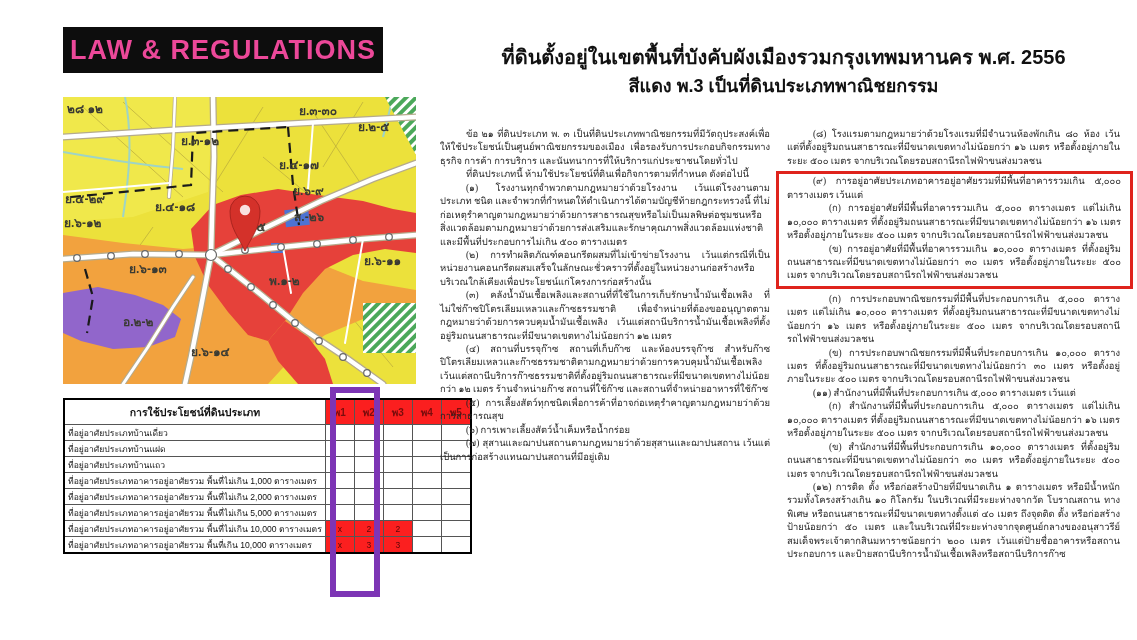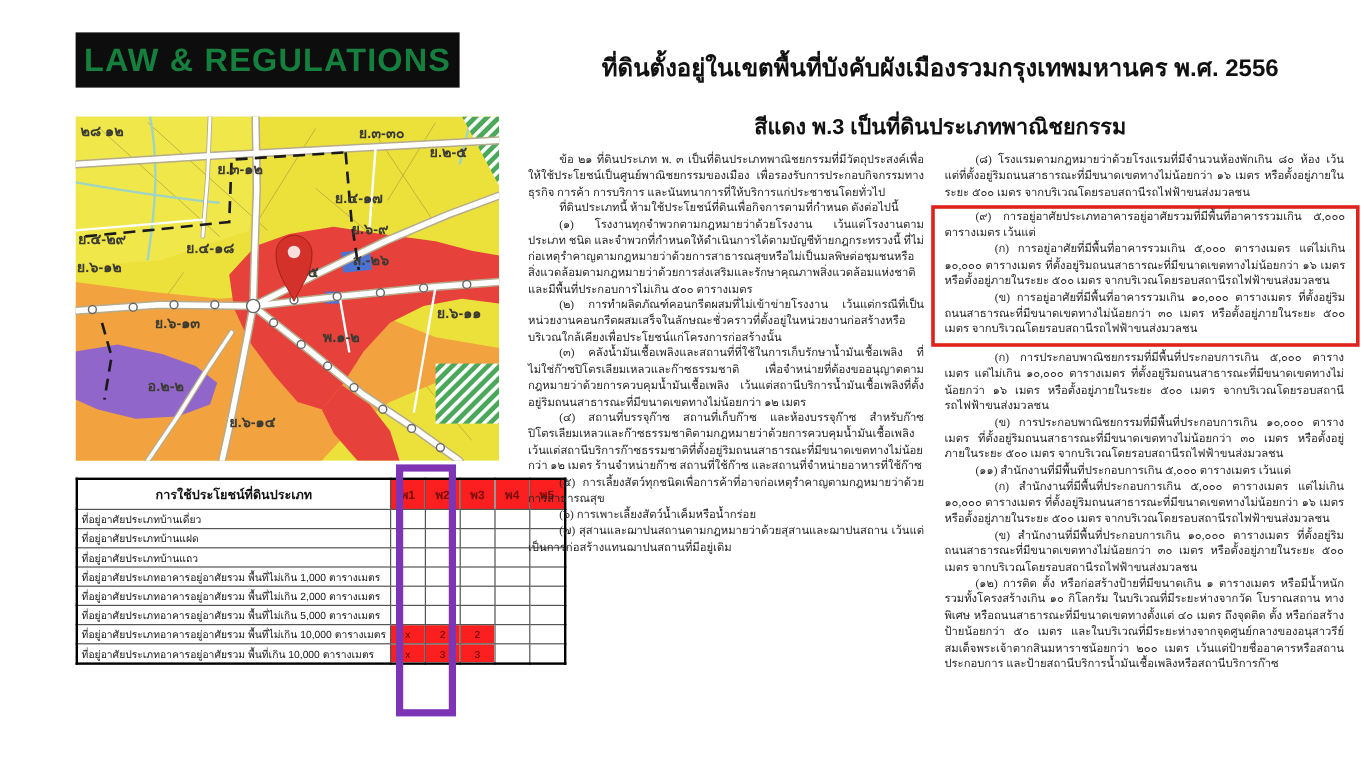--- a/index.html
+++ b/index.html
@@ -2,26 +2,26 @@
 <html><head>
 <meta charset="utf-8">
 <style>
   html,body{margin:0;padding:0;background:#fff;}
   .slide{position:relative;width:1137px;height:640px;background:#ffffff;overflow:hidden;
          font-family:"Liberation Sans",sans-serif;}
 
   
   .banner{position:absolute;left:63px;top:27px;width:320px;height:46px;background:#0d0d0d;
           display:flex;align-items:center;justify-content:center;}
-  .banner span{color:#15803d;font-size:27px;font-weight:bold;letter-spacing:1px;}
+  .banner span{color:#ec4899;font-size:27px;font-weight:bold;letter-spacing:1px;}
 
   
   .heading{position:absolute;left:430px;top:44px;width:707px;text-align:center;color:#111;}
   .heading .h1{font-size:20px;font-weight:bold;line-height:1.3;}
-  .heading .h2{font-size:18px;font-weight:bold;margin-top:21px;}
+  .heading .h2{font-size:18px;font-weight:bold;margin-top:1px;}
 
   
   .map{position:absolute;left:63px;top:97px;width:353px;height:368px;}
   .zlabel{font-family:"Liberation Sans",sans-serif;font-size:12px;font-weight:bold;fill:#3b3b33;}
 
   
   .table-wrap{position:absolute;left:63px;top:398px;}
   table.landuse{border-collapse:collapse;table-layout:fixed;background:#fff;}
   table.landuse td,table.landuse th{border:1px solid #555;padding:0 3px;overflow:hidden;white-space:nowrap;}
   table.landuse{border:2px solid #000;}

